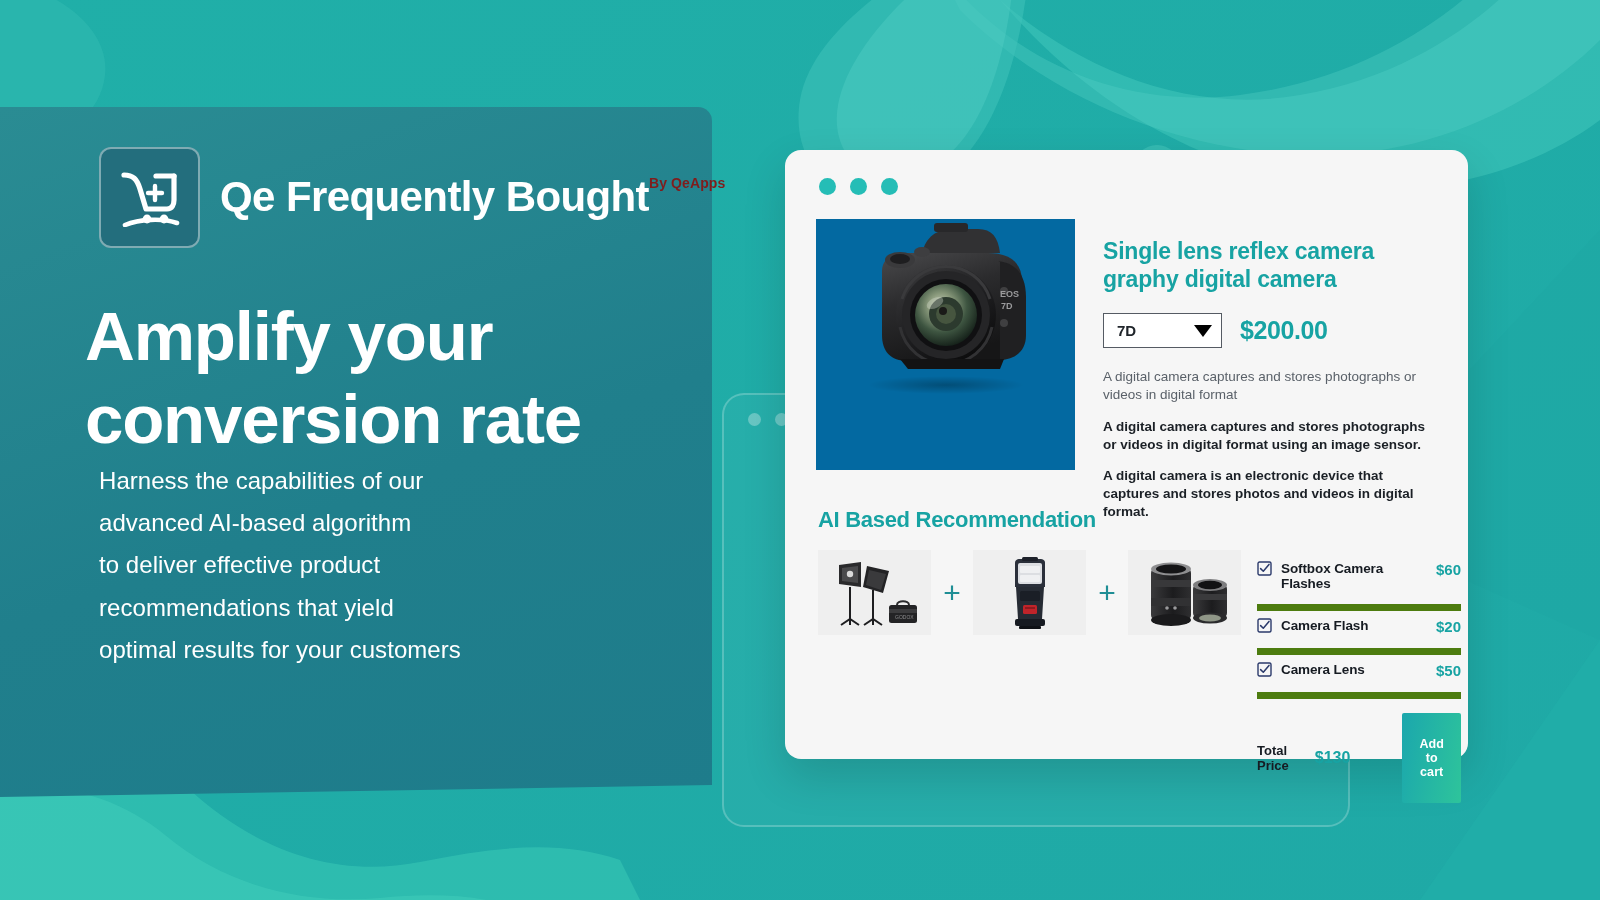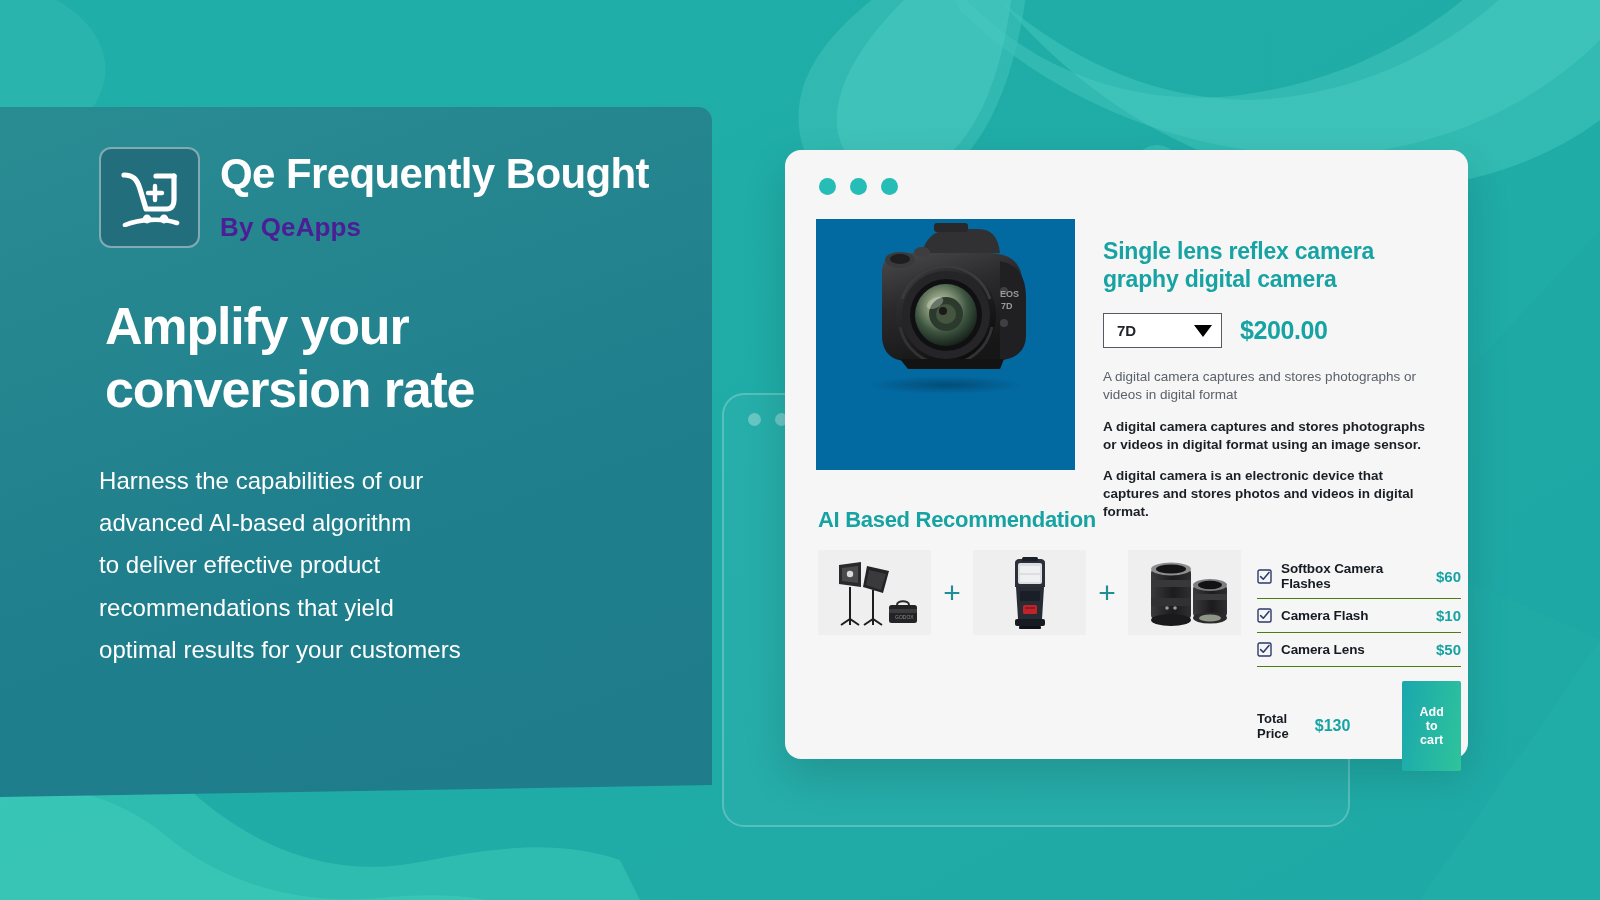--- a/index.html
+++ b/index.html
@@ -36,34 +36,33 @@
     display: flex; align-items: center; gap: 20px;
   }
   .logo-tile {
     width: 101px; height: 101px;
     border-radius: 12px;
     background: #236E7D;
     border: 2px solid rgba(255,255,255,0.42);
     display: flex; align-items: center; justify-content: center;
     flex: none;
   }
-  .brand-text { display: flex; flex-direction: column; }
+  .brand-text { display: flex; }
   .brand-title {
     color: #ffffff; font-size: 42px; font-weight: 700;
     letter-spacing: -0.6px; line-height: 1.05; white-space: nowrap;
   }
   .brand-sub {
-    color: #4c1d95; font-size: 26px; font-weight: 700;
+    color: #7f1d1d; font-size: 14px; font-weight: 700;
     letter-spacing: 0.1px;
-    margin-top: 16px;
   }
 
   .headline {
-    position: absolute; left: 105px; top: 188px;
-    color: #ffffff; font-size: 52px; font-weight: 700;
+    position: absolute; left: 85px; top: 188px;
+    color: #ffffff; font-size: 69px; font-weight: 700;
     line-height: 1.21; letter-spacing: -1.2px;
     max-width: 540px;
   }
   .subcopy {
     position: absolute; left: 99px; top: 353px;
     color: #ffffff; font-size: 24px; font-weight: 400;
     line-height: 1.76; max-width: 520px;
     letter-spacing: 0.05px;
   }
   .subcopy div { white-space: nowrap; }
@@ -171,23 +170,23 @@
     flex: none;
   }
   .plus {
     width: 42px; text-align: center;
     color: #1F8E95; font-size: 30px; font-weight: 400;
     line-height: 1; flex: none;
   }
 
   .rec-list { flex: 1; margin-top: 4px; }
   .rec-row {
-    display: flex; align-items: center;
-    padding: 7px 0 7px 0;
-    border-bottom: 1px solid #4d7c0f;
+    display: flex; align-items: flex-start;
+    padding: 7px 0 13px 0;
+    border-bottom: 7px solid #4d7c0f;
     min-height: 34px;
   }
   .rec-row:last-of-type { border-bottom: none; }
   .cb { flex: none; margin-right: 9px; display: block; }
   .rec-label {
     flex: 1; color: #161B22;
     font-size: 13.5px; font-weight: 700; letter-spacing: -0.1px;
   }
   .rec-price {
     color: #17A3A3; font-size: 15px; font-weight: 700;
@@ -478,21 +477,21 @@
           <span class="rec-label">Softbox Camera Flashes</span>
           <span class="rec-price">$60</span>
         </div>
 
         <div class="rec-row">
           <svg class="cb" width="15" height="15" viewBox="0 0 15 15">
             <rect x="1" y="1" width="13" height="13" rx="1.5" fill="none" stroke="#2B3A6B" stroke-width="1.4"></rect>
             <path d="M3.6 7.6 L6.3 10.3 L12 3.4" fill="none" stroke="#2B3A6B" stroke-width="1.5" stroke-linecap="round" stroke-linejoin="round"></path>
           </svg>
           <span class="rec-label">Camera Flash</span>
-          <span class="rec-price">$10</span>
+          <span class="rec-price">$20</span>
         </div>
 
         <div class="rec-row">
           <svg class="cb" width="15" height="15" viewBox="0 0 15 15">
             <rect x="1" y="1" width="13" height="13" rx="1.5" fill="none" stroke="#2B3A6B" stroke-width="1.4"></rect>
             <path d="M3.6 7.6 L6.3 10.3 L12 3.4" fill="none" stroke="#2B3A6B" stroke-width="1.5" stroke-linecap="round" stroke-linejoin="round"></path>
           </svg>
           <span class="rec-label">Camera Lens</span>
           <span class="rec-price">$50</span>
         </div>

